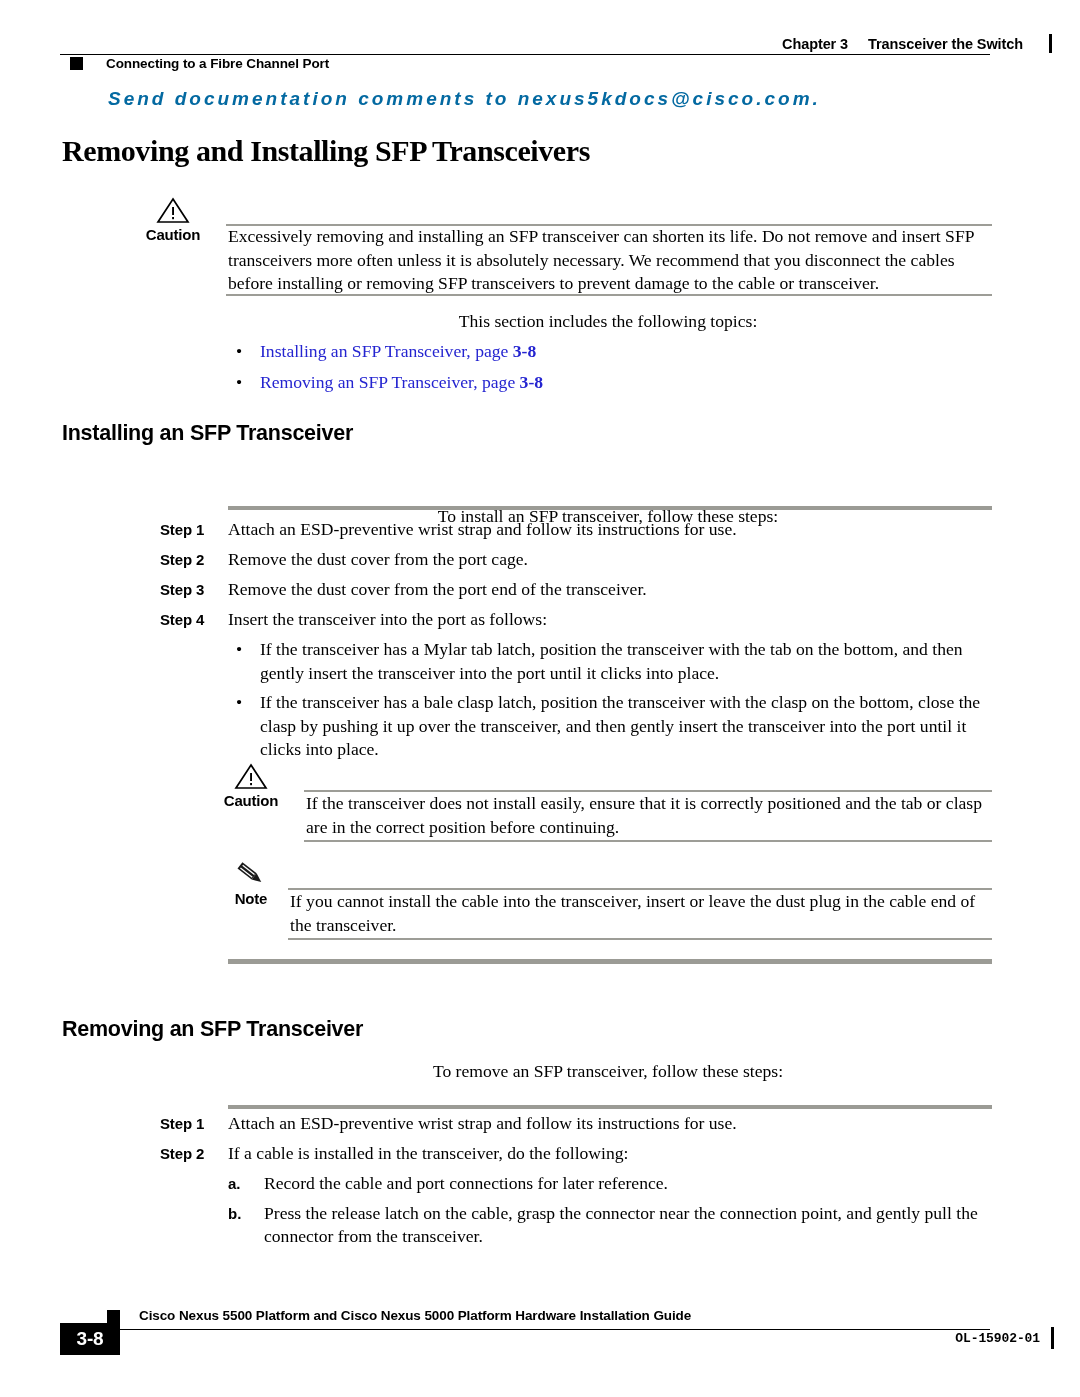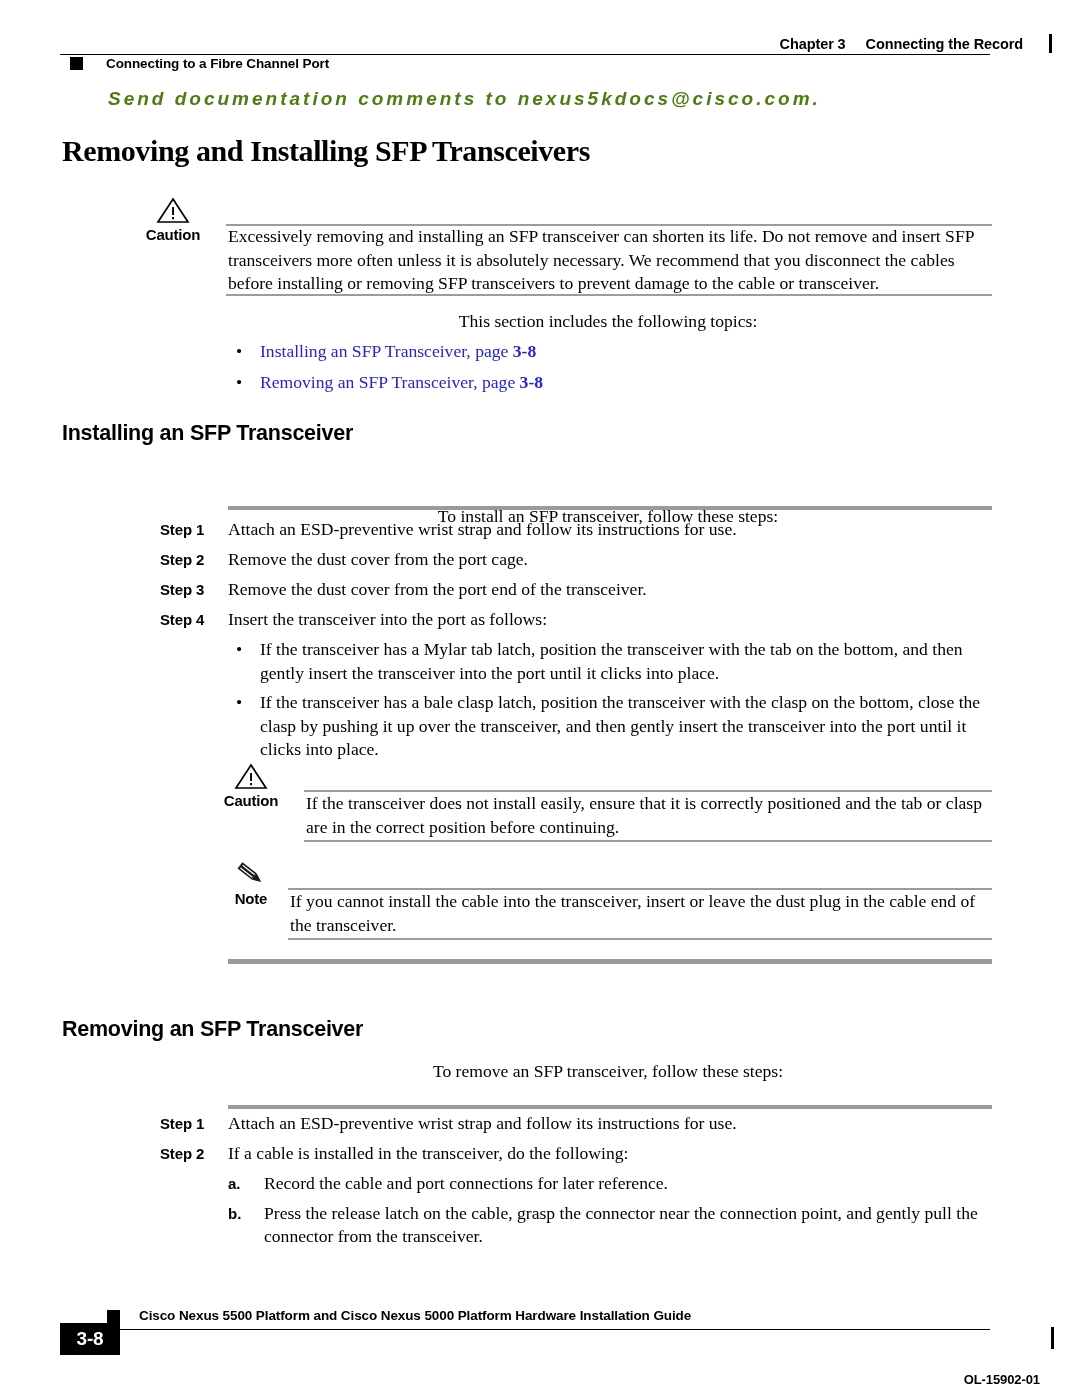--- a/index.html
+++ b/index.html
@@ -77,21 +77,21 @@
 
   
   .send-banner {
     position: absolute;
     left: 108px;
     top: 88px;
     font-family: "Liberation Sans", sans-serif;
     font-weight: bold;
     font-style: italic;
     font-size: 19px;
-    color: #4d7c0f;
+    color: #0369a1;
     letter-spacing: 3.0px;
     white-space: nowrap;
   }
 
   .h1 {
     position: absolute;
     left: 62px;
     font-family: Liberation Serif, serif;
     font-weight: bold;
     font-size: 30px;
@@ -259,22 +259,22 @@
     font-weight: bold;
     font-size: 19px;
     display: flex;
     align-items: center;
     justify-content: center;
     letter-spacing: -0.2px;
   }
   .ftr-docid {
     position: absolute;
     right: 40px;
-    top: 1372px;
-    font-family: Liberation Sans, sans-serif;
+    top: 1331px;
+    font-family: Liberation Mono, monospace;
     font-weight: bold;
     font-size: 13px;
     letter-spacing: -0.1px;
     white-space: nowrap;
     text-align: right;
   }
   .ftr-bar-right {
     position: absolute;
     right: 26px;
     top: 1327px;
@@ -283,21 +283,21 @@
     background: #000;
   }
 </style>
 </head>
 <body>
 
 <div class="page">
 
   <div class="hdr-right">
     <span class="chap-label">Chapter 3</span>
-    <span class="chap-title">Connecting the Record</span>
+    <span class="chap-title">Transceiver the Switch</span>
     <span class="hdr-bar-right"></span>
   </div>
   <div class="hdr-rule"></div>
   <div class="hdr-left">
     <span class="hdr-square"></span>
     <span class="hdr-left-text">Connecting to a Fibre Channel Port</span>
   </div>
 
   <div class="send-banner">Send documentation comments to nexus5kdocs@cisco.com.</div>
 

